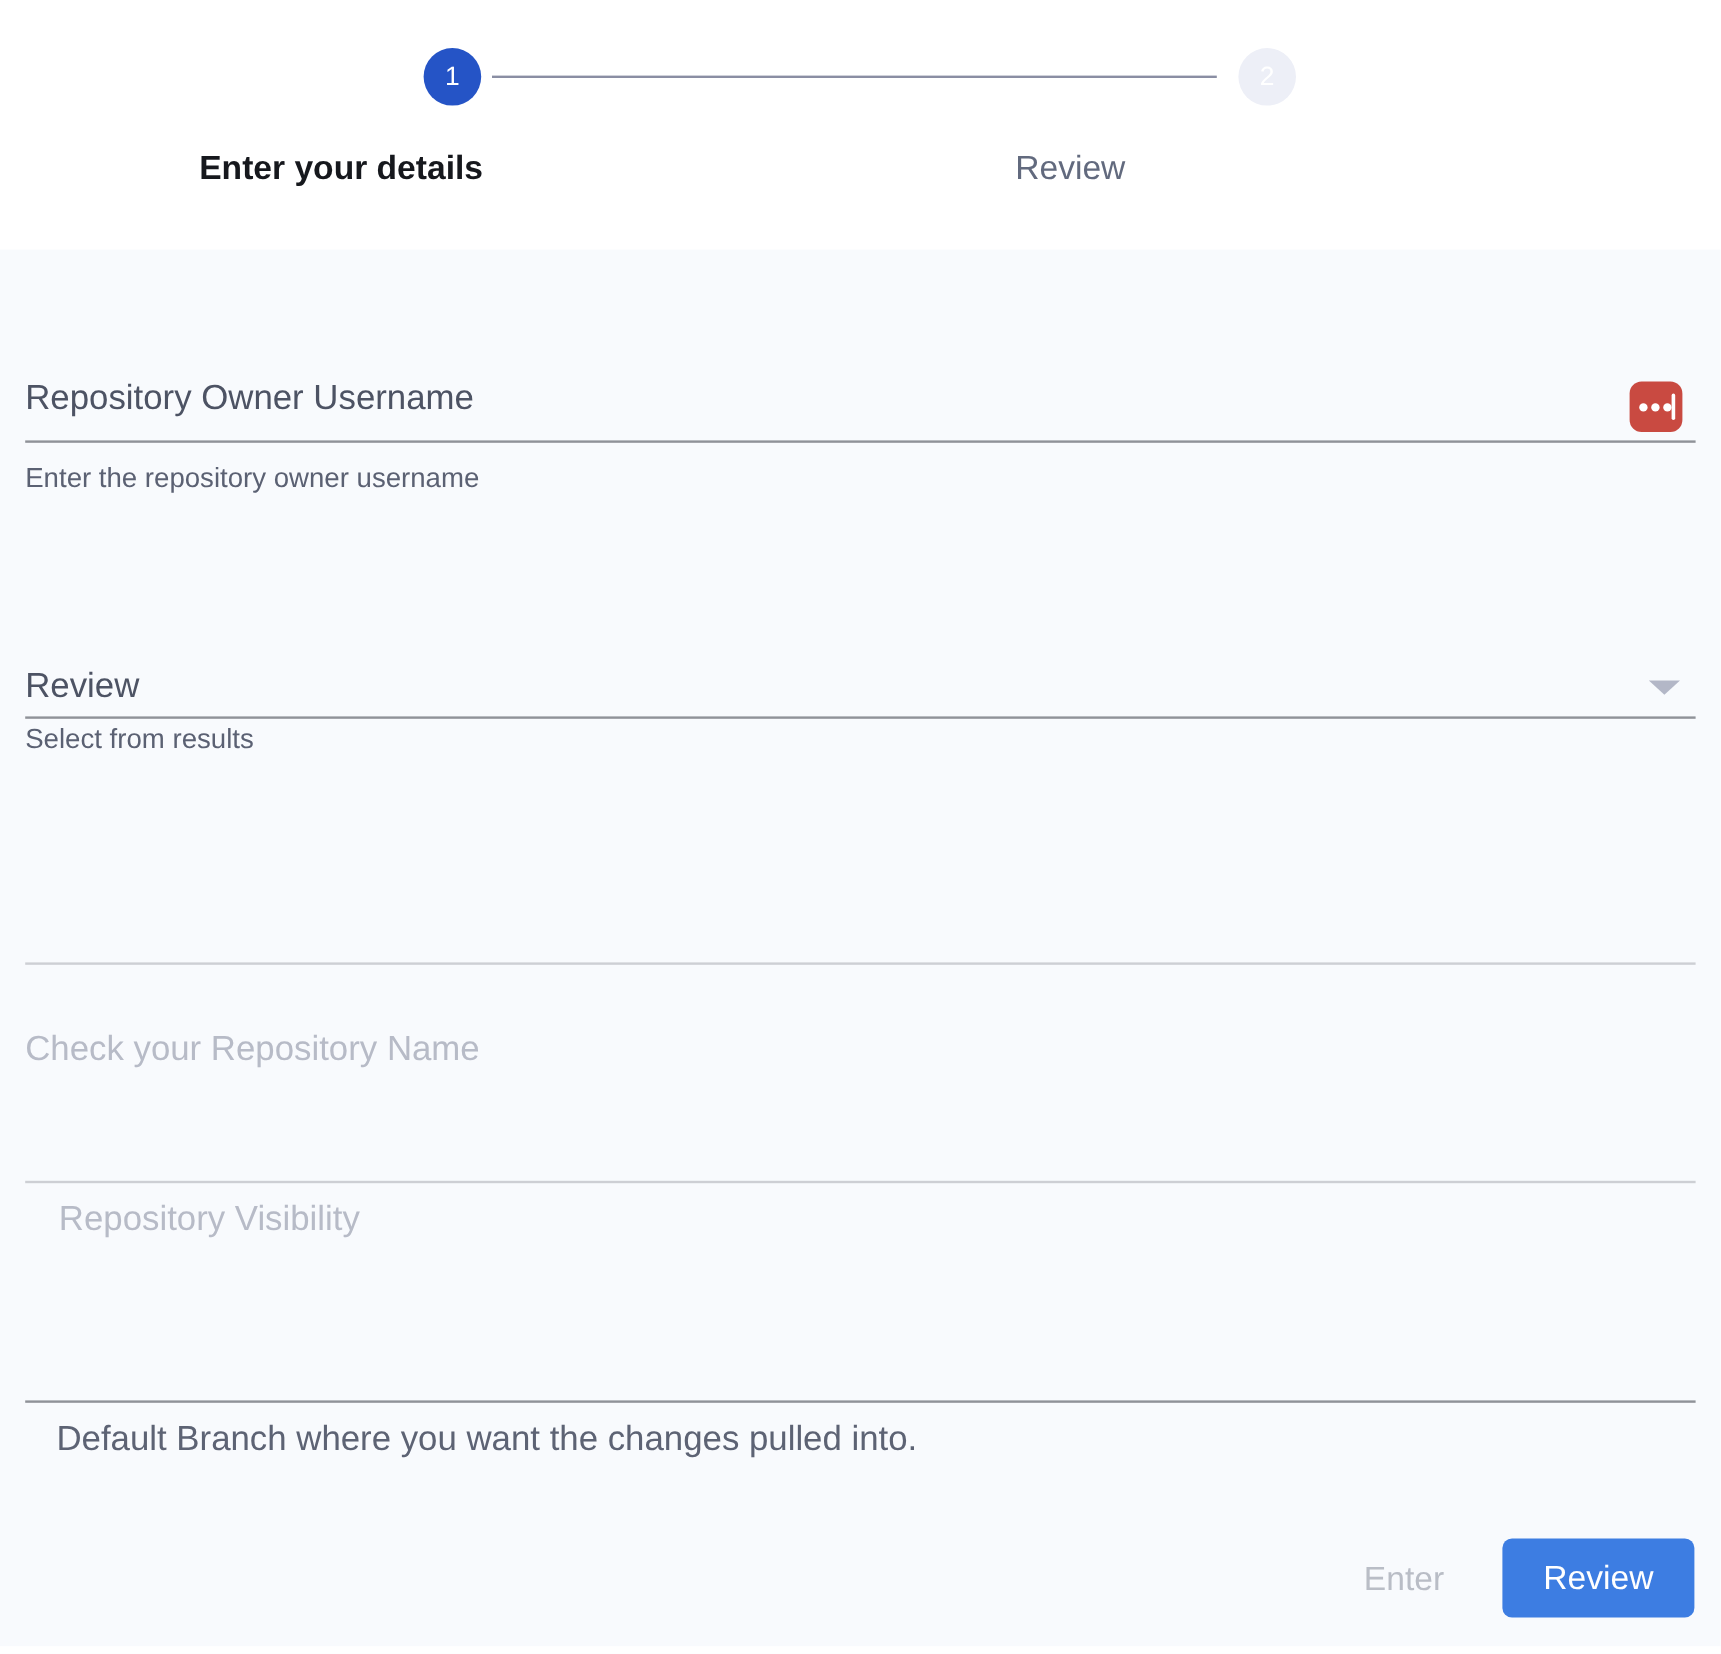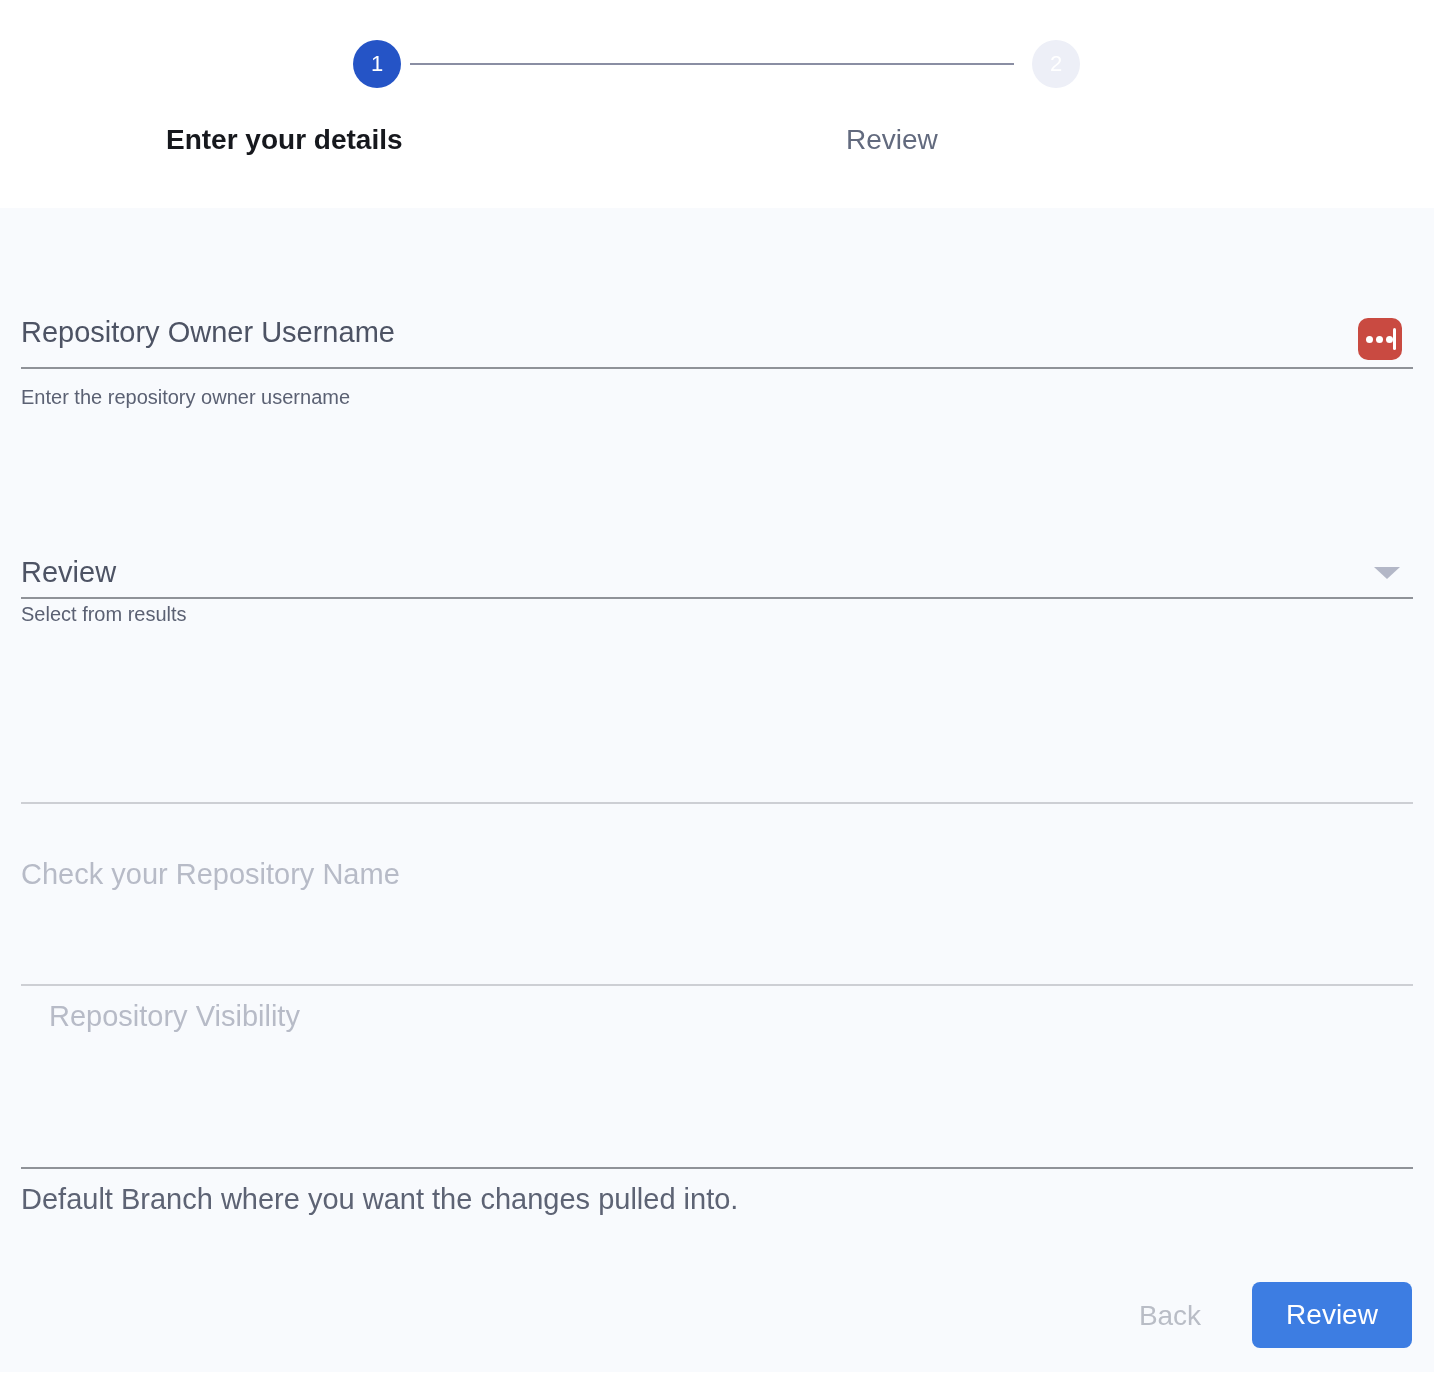--- a/index.html
+++ b/index.html
@@ -32,21 +32,21 @@
   .connector{height:2px;background:var(--connector-gray);}
   .step-label{width:420px;text-align:left;font-size:28px;line-height:1;}
   .step-label.active{color:var(--step-active-label);font-weight:600;}
   .step-label.inactive{color:var(--step-inactive-label);font-weight:400;}
 
   
   .form-panel{left:0;top:208px;width:1434px;height:1164px;background:var(--form-bg);}
   .footer-strip{left:0;top:1372px;width:1434px;height:6px;background:#ffffff;}
 
   .field-text{left:21px;font-size:29px;line-height:1.15;color:var(--label-text);}
-  .helper-text{left:21px;font-size:20px;line-height:1.2;color:var(--helper-text);}
+  .helper-text{left:21px;font-size:23px;line-height:1.2;color:var(--helper-text);}
   .placeholder-text{left:21px;font-size:29px;line-height:1.15;color:var(--placeholder-text);}
   .underline{left:21px;width:1392px;height:2px;}
   .underline.dark{background:var(--underline-dark);}
   .underline.light{background:var(--underline-light);}
 
   
   .pm-icon{left:1358px;top:318px;width:44px;height:42px;border-radius:10px;background:var(--icon-red);}
   .pm-dot{position:absolute;left:8px;top:18px;width:7px;height:7px;border-radius:50%;background:#ffffff;
     box-shadow:10px 0 0 #ffffff,20px 0 0 #ffffff;}
   .pm-bar{position:absolute;right:6px;top:10px;width:3px;height:22px;background:#ffffff;border-radius:2px;}
@@ -104,19 +104,19 @@
     <div class="abs placeholder-text" style="top:818px;margin-top:40px;">Check your Repository Name</div>
   </div>
 
   <div>
     <div class="abs underline light" style="top:984px;"></div>
     <div class="abs placeholder-text" style="top:1000px;margin-left:28px;">Repository Visibility</div>
   </div>
 
   <div>
     <div class="abs underline dark" style="top:1167px;"></div>
-    <div class="abs helper-text" style="top:1183px;font-size:29px;line-height:1.15;color:#5d6374;">Default Branch where you want the changes pulled into.</div>
+    <div class="abs helper-text" style="top:1183px;font-size:29px;line-height:1.15;color:#5d6374;margin-left:26px;">Default Branch where you want the changes pulled into.</div>
   </div>
 
-  <button class="abs back-btn">Back</button>
+  <button class="abs back-btn">Enter</button>
   <button class="abs review-btn">Review</button>
 
 </div>
 
 </body></html>

